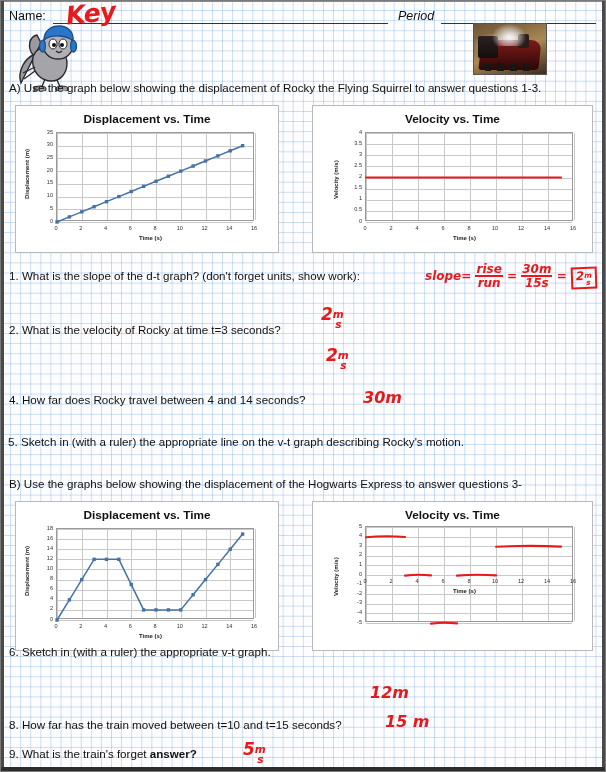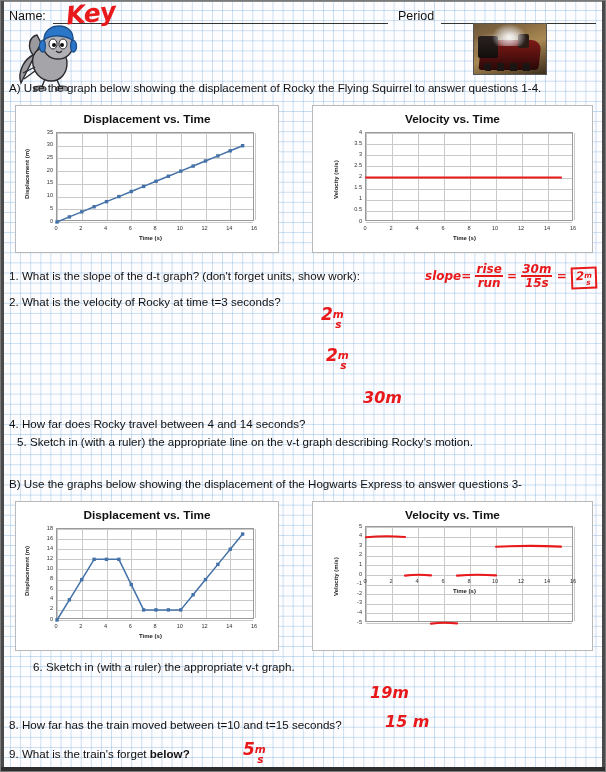--- a/index.html
+++ b/index.html
@@ -33,21 +33,21 @@
   
   .hdr { position:absolute; left:0; top:0; width:606px; height:28px; }
   .name-lbl { position:absolute; left:8px; top:8px; font-size:12.5px; color:#111; }
   .name-rule { position:absolute; left:52px; top:22px; width:335px; height:1px; background:#333; }
   .name-val {
     position:absolute; left:65px; top:-2px;
     font-family:"DejaVu Sans", sans-serif;
     font-size:25px; color:#e8191b; font-style:italic; font-weight:700;
     transform:rotate(-6deg); letter-spacing:-0.5px;
   }
-  .period-lbl { position:absolute; left:397px; top:8px; font-size:12.5px; color:#111; }
+  .period-lbl { position:absolute; left:397px; top:8px; font-size:12.5px; color:#111;font-style:italic; }
   .period-rule { position:absolute; left:440px; top:22px; width:155px; height:1px; background:#333; }
 
   .title {
     position:absolute; left:0; top:36px; width:606px;
     text-align:center; font-size:17.5px; font-weight:bold; color:#0d0d0d;
     letter-spacing:0.1px;
   }
   .title-pad { display:inline-block; padding-left:14px; }
 
   .instr { position:absolute; font-size:11.6px; color:#111; }
@@ -169,21 +169,21 @@
 
   <div class="train-photo">
     <div class="loco"></div>
     <div class="cab"></div>
     <div class="stack"></div>
     <div class="smoke"></div>
     <div class="wheels"></div>
   </div>
 
 
-  <div class="instr" id="instrA">A) Use the graph below showing the displacement of Rocky the Flying Squirrel to answer questions 1-4.</div>
+  <div class="instr" id="instrA">A) Use the graph below showing the displacement of Rocky the Flying Squirrel to answer questions 1-3.</div>
   <div class="instr" id="instrB">B) Use the graphs below showing the displacement of the Hogwarts Express to answer questions 3-</div>
 
   <div class="panel" id="panelA1" style="left:14px;  top:104px; width:264px; height:148px;">
       <div class="chart-title">Displacement vs. Time</div>
       <div class="plot" style="left: 40px; top: 26px; width: 198px; height: 89px;">
         <div class="gridv" style="left: 0px;"></div>
         <div class="gridv" style="left: 24.75px;"></div>
         <div class="gridv" style="left: 49.5px;"></div>
         <div class="gridv" style="left: 74.25px;"></div>
         <div class="gridv" style="left: 99px;"></div>
@@ -418,56 +418,56 @@
     <span class="workfrac">
       <span class="num">30m</span>
       <span class="den">15s</span>
     </span>
     <span>=</span>
     <span class="boxed">
       <span>2</span><span class="frac"><span class="num">m</span><span class="den">s</span></span>
     </span>
   </div>
 
-  <div class="q" style="left:8px; top:294px;">
+  <div class="q" style="left:8px; top:322px;">
     <span>2.</span>
     <span>What is the velocity of Rocky at time t=3 seconds?</span>
   </div>
   <div class="ans" style="left:320px; top:303px; font-size:17px;">
     <span>2</span><span class="frac"><span class="num">m</span><span class="den">s</span></span>
   </div>
 
   <div class="ans" style="left:325px; top:344px; font-size:17px;">
     <span>2</span><span class="frac"><span class="num">m</span><span class="den">s</span></span>
   </div>
 
-  <div class="q" style="left:8px; top:392px;margin-top:24px;">
+  <div class="q" style="left:8px; top:392px;">
     <span>4.</span>
     <span>How far does Rocky travel between 4 and 14 seconds?</span>
   </div>
   <div class="ans" style="left:362px; top:387px; font-size:16px;">30m</div>
 
-  <div class="q" style="left:16px; top:434px;">
+  <div class="q" style="left:7px; top:434px;">
     <span>5.</span>
     <span>Sketch in (with a ruler) the appropriate line on the v-t graph describing Rocky's motion.</span>
   </div>
 
-  <div class="q" style="left:8px; top:659px;margin-left:24px;">
+  <div class="q" style="left:8px; top:644px;">
     <span>6.</span>
     <span>Sketch in (with a ruler) the appropriate v-t graph.</span>
   </div>
 
-  <div class="ans" style="left:369px; top:682px; font-size:16px;">19m</div>
+  <div class="ans" style="left:369px; top:682px; font-size:16px;">12m</div>
 
   <div class="q" style="left:8px; top:717px;">
     <span>8.</span>
     <span>How far has the train moved between t=10 and t=15 seconds?</span>
   </div>
   <div class="ans" style="left:384px; top:711px; font-size:16px;">15 m</div>
 
   <div class="q" style="left:8px; top:746px;">
     <span>9.</span>
-    <span>What is the train's forget </span><b>below?</b>
+    <span>What is the train's forget </span><b>answer?</b>
   </div>
   <div class="ans" style="left:242px; top:738px; font-size:17px;">
     <span>5</span><span class="frac"><span class="num">m</span><span class="den">s</span></span>
   </div>
 </div>
 
 </body></html>

